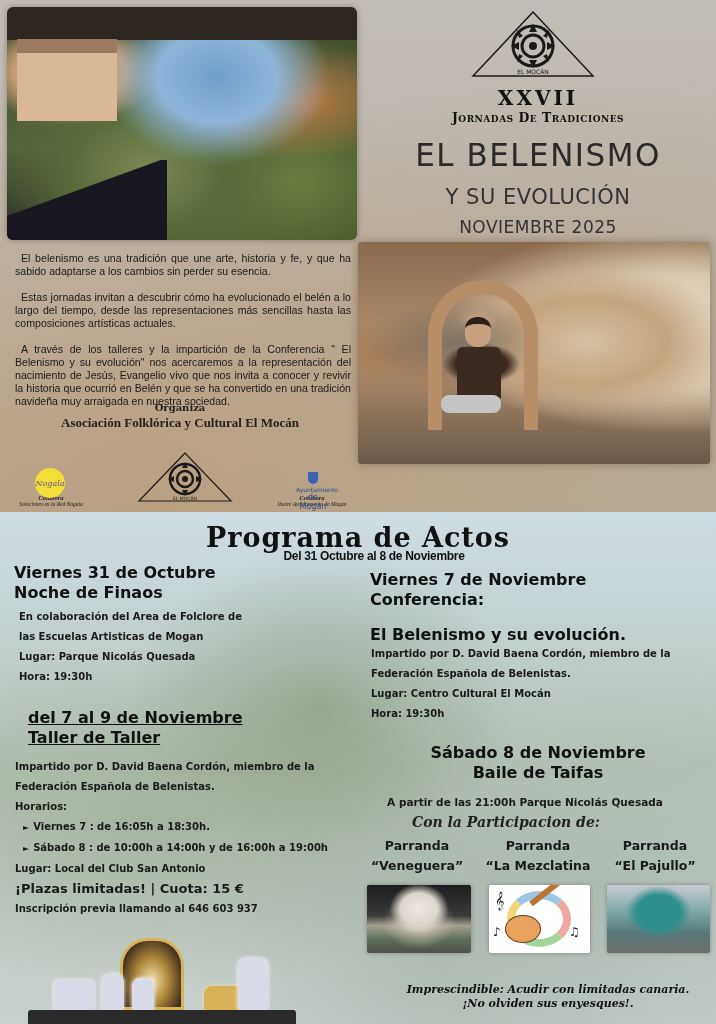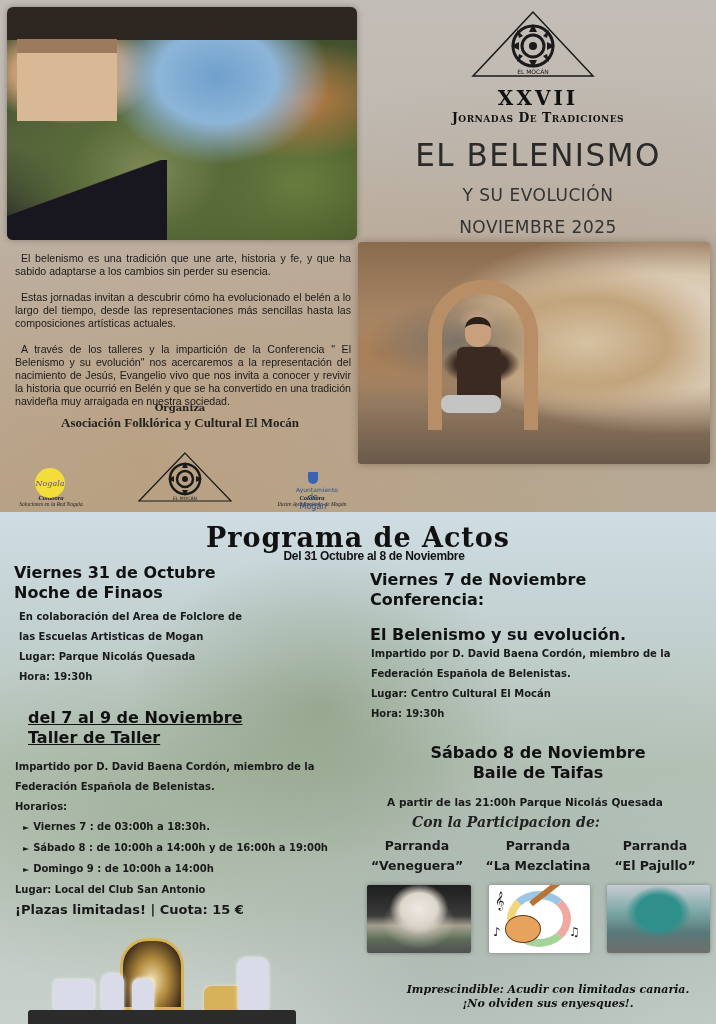--- a/index.html
+++ b/index.html
@@ -53,21 +53,21 @@
     font-family: "DejaVu Serif", serif; font-weight: bold; font-size: 12.5px;
     letter-spacing: 0.5px; font-variant: small-caps; color: #111;
   }
   .title-belenismo {
     position: absolute; left: 360px; top: 136px; width: 356px; text-align: center;
     font-family: "DejaVu Sans", sans-serif; font-weight: normal; font-size: 31px;
     letter-spacing: 1.5px; color: #2a2a2a; transform: scaleY(1.05);
   }
   .title-evolucion {
     position: absolute; left: 360px; top: 185px; width: 356px; text-align: center;
-    font-size: 17px; color: #333; letter-spacing: 0.5px;
+    font-size: 21px; color: #333; letter-spacing: 0.5px;
   }
   .title-date {
     position: absolute; left: 360px; top: 217px; width: 356px; text-align: center;
     font-size: 17px; color: #333; letter-spacing: 0.5px;
   }
   .intro {
     position: absolute; left: 15px; top: 252px; width: 336px;
     font-family: "Liberation Sans", sans-serif; font-size: 10.6px; line-height: 13px;
     color: #1a1a1a; text-align: justify;
   }
@@ -350,25 +350,25 @@
 </div>
 
 <div class="ev-h ev2-h">
   <div>del 7 al 9 de Noviembre</div>
   <div>Taller de Taller</div>
 </div>
 <div class="ev-b ev2-b">
   <span class="row">Impartido por D. David Baena Cordón, miembro de la</span>
   <span class="row">Federación Española de Belenistas.</span>
   <span class="row">Horarios:</span>
-  <span class="row bullet">Viernes 7 : de 03:00h a 18:30h.</span>
+  <span class="row bullet">Viernes 7 : de 16:05h a 18:30h.</span>
   <span class="row bullet">Sábado 8 : de 10:00h a 14:00h y de 16:00h a 19:00h</span>
-  <span class="row bullet">Domingo 9 : de 10:00h a 14:00h</span>
   <span class="row">Lugar: Local del Club San Antonio</span>
   <span class="row plazas">¡Plazas limitadas! | Cuota: 15 €</span>
+  <span class="row">Inscripción previa llamando al 646 603 937</span>
 </div>
 
 <div class="ev-h ev3-h">
   <div>Viernes 7 de Noviembre</div>
   <div>Conferencia:</div>
 </div>
 <div class="ev-h ev3-title">El Belenismo y su evolución.</div>
 <div class="ev-b ev3-b">
   <span class="row">Impartido por D. David Baena Cordón, miembro de la</span>
   <span class="row">Federación Española de Belenistas.</span>

